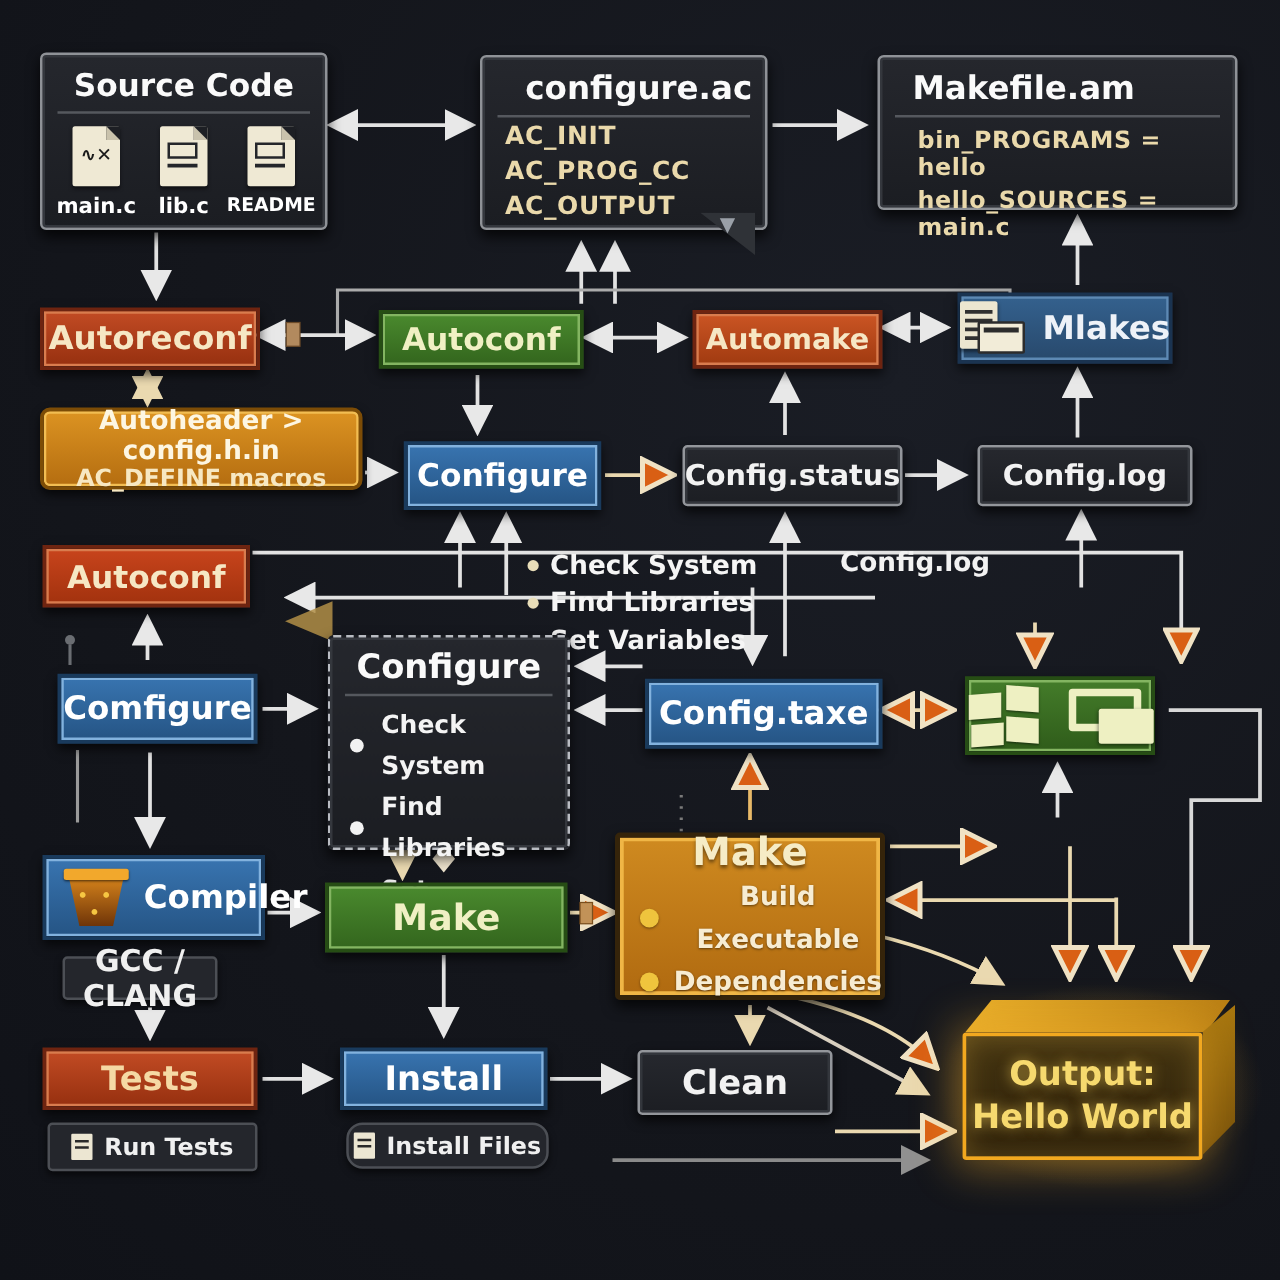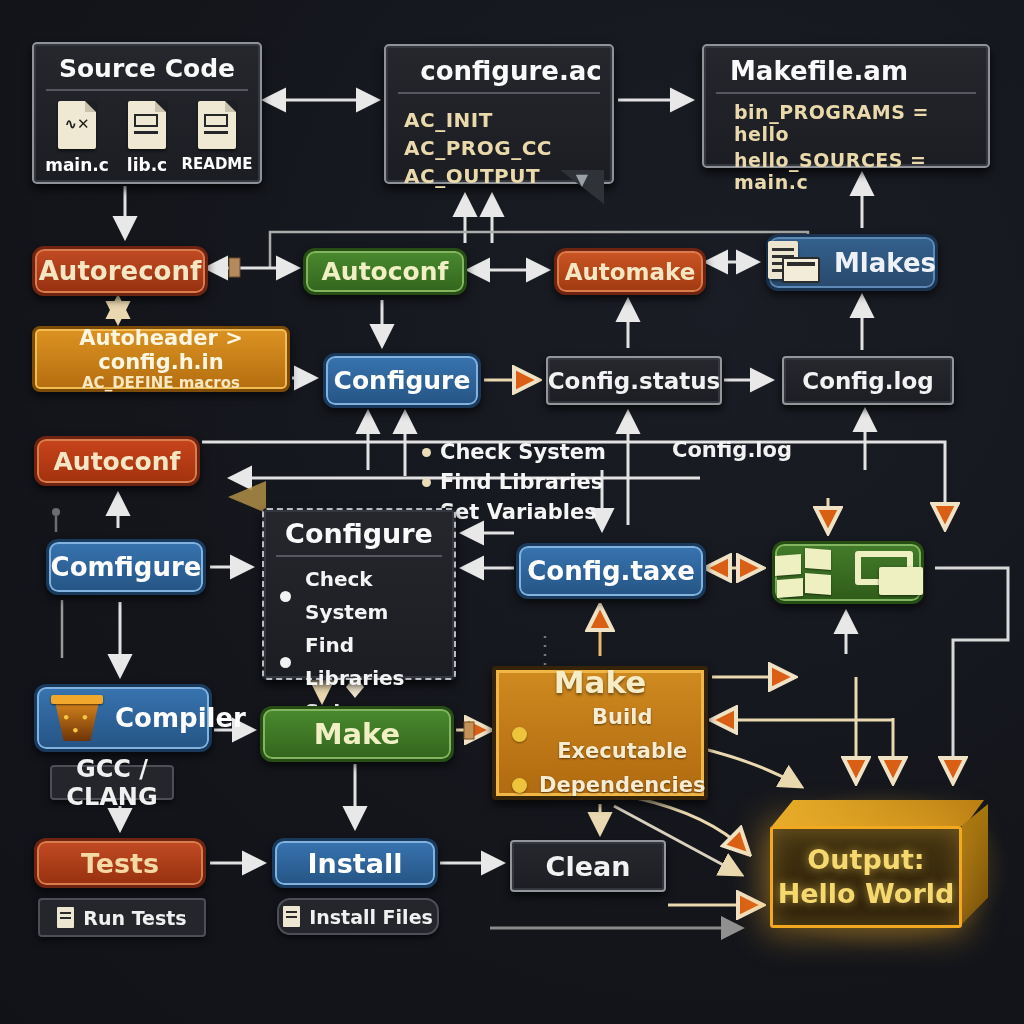--- a/index.html
+++ b/index.html
@@ -1,21 +1,21 @@
 <!DOCTYPE html>
 <html><head>
 <meta charset="utf-8">
 <style>
   html,body{margin:0;padding:0;background:#101218;}
   #canvas{position:relative;width:1024px;height:1024px;background:
     radial-gradient(circle at 70% 30%, #1a1d25 0%, #14161c 55%, #101218 100%);
     overflow:hidden;font-family:"DejaVu Sans","Liberation Sans",sans-serif;}
   #wires{position:absolute;left:0;top:0;z-index:1;}
   .node{position:absolute;z-index:2;display:flex;align-items:center;justify-content:center;
-    font-weight:bold;border-radius:12px;box-sizing:border-box;text-align:center;}
+    font-weight:bold;border-radius:0;box-sizing:border-box;text-align:center;}
   .red{background:linear-gradient(180deg,#c24b24,#96300f);border:3px solid #6e2410;
     box-shadow:inset 0 0 0 2px #d97c4e,0 4px 8px rgba(0,0,0,.65);color:#f6e7c4;}
   .green{background:linear-gradient(180deg,#4a8a2e,#33651d);border:3px solid #264d14;
     box-shadow:inset 0 0 0 2px #83b561,0 4px 8px rgba(0,0,0,.65);color:#f0f0c4;}
   .blue{background:linear-gradient(180deg,#3874b0,#255484);border:3px solid #193a5c;
     box-shadow:inset 0 0 0 2px #82b2de,0 4px 8px rgba(0,0,0,.65);color:#ffffff;}
   .orange{background:linear-gradient(180deg,#dc9322,#b46d10);border:3px solid #7c4c06;
     box-shadow:inset 0 0 0 2px #f2bd52,0 4px 8px rgba(0,0,0,.65);color:#ffffff;}
   .darkbox{background:linear-gradient(180deg,#26282e,#1c1e23);border:2px solid #93969b;
     box-shadow:inset 0 0 0 2px #33363c,0 4px 9px rgba(0,0,0,.75);color:#f2f2f2;border-radius:4px;}
@@ -215,21 +215,21 @@
             </div>
           </div>
         <div class="fname" style="font-size:15px;">README</div>
       </div>
     </div>
   </div>
 
   <div class="card" style="left:384px;top:44px;width:230px;height:140px;">
     <h3 style="text-align:center;padding-left:24px;">configure.ac</h3>
     <div class="divider"></div>
-    <div style="padding-top:12px;">
+    <div style="padding-top:0;">
       <div class="codeline">AC_INIT</div>
       <div class="codeline">AC_PROG_CC</div>
       <div class="codeline">AC_OUTPUT</div>
     </div>
     <div class="fold">▼</div>
   </div>
 
   <div class="card" style="left:702px;top:44px;width:288px;height:124px;">
     <h3 style="text-align:left;padding-left:26px;">Makefile.am</h3>
     <div class="divider"></div>
@@ -251,21 +251,21 @@
   <div class="node" style="left:766px;top:234px;width:172px;height:57px;font-size:26px;color:#eef2f8;background:linear-gradient(180deg,#34618e,#28496c);border:3px solid #1a3least;border:3px solid #1a3350;box-shadow:inset 0 0 0 2px #5d89b4,0 4px 8px rgba(0,0,0,.65);">
     <div class="stack">
         <div class="back"></div>
         <div class="front"></div>
       </div>
     <span>Mlakes</span>
   </div>
 
   <div class="node orange" style="left:32px;top:326px;width:258px;height:66px;flex-direction:column;border-radius:8px;">
     <span style="font-size:21px;color:#fdf6e2;">Autoheader &gt; config.h.in</span>
-    <span style="font-size:15px;color:#f7e8c2;">AC_DEFINE macros</span>
+    <span style="font-size:19px;color:#f7e8c2;">AC_DEFINE macros</span>
   </div>
 
   <div class="node blue" style="left:323px;top:353px;width:158px;height:55px;font-size:25px;">
       <span>Configure</span>
     </div>
   <div class="node darkbox" style="left:546px;top:356px;width:176px;height:49px;font-size:23px;">
       <span>Config.status</span>
     </div>
   <div class="node darkbox" style="left:782px;top:356px;width:172px;height:49px;font-size:23px;">
       <span>Config.log</span>

